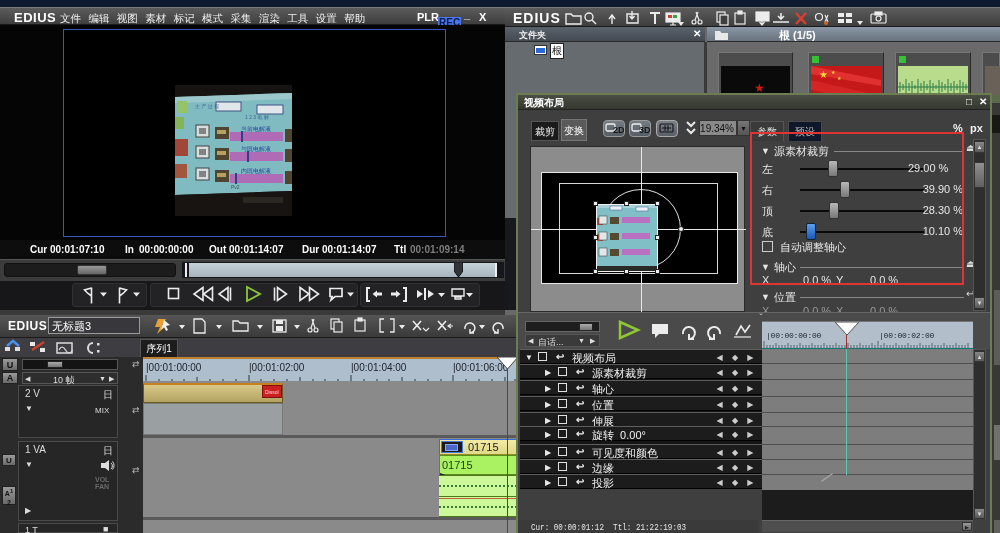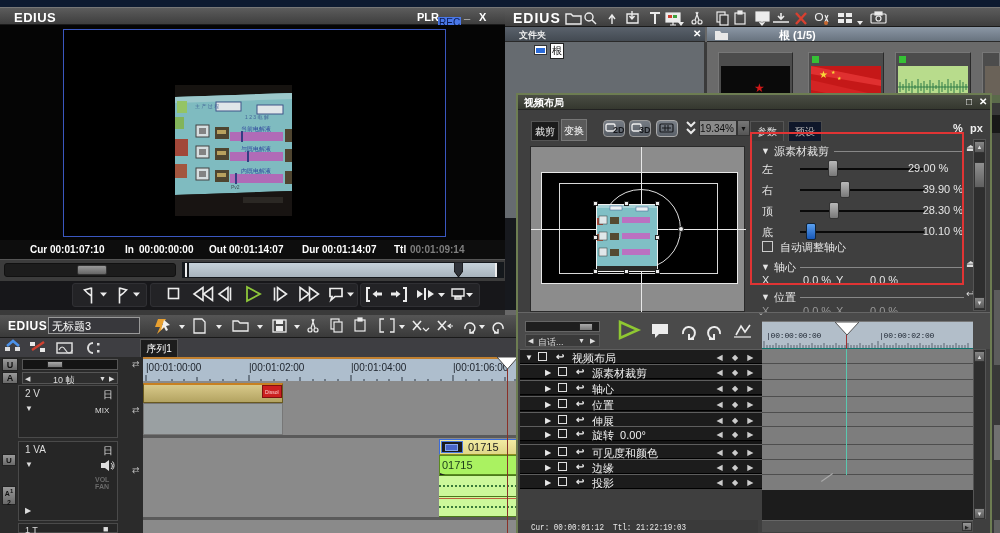--- a/index.html
+++ b/index.html
@@ -15,22 +15,23 @@
 </style>
 </head>
 <body>
 <div id="stage">
 
 <div class="abs" id="player" style="left:0;top:0;width:505px;height:315px;background:#0c0c0c;">
   <div class="abs" style="left:0;top:0;width:505px;height:7px;background:#0d1a30;"></div>
 
   <div class="abs" style="left:0;top:7px;width:505px;height:18px;background:linear-gradient(#5c5c5c,#3e3e3e);border-top:1px solid #777;border-bottom:1px solid #1a1a1a;">
     <span class="abs" style="left:14px;top:2px;color:#fff;font-size:13px;font-weight:bold;letter-spacing:0.5px;">EDIUS</span>
+    <span class="abs" style="left:60px;top:4px;color:#f0f0f0;font-size:10.5px;word-spacing:4.5px;">文件 编辑 视图 素材 标记 模式 采集 渲染 工具 设置 帮助</span>
     <span class="abs" style="left:417px;top:3px;color:#fff;font-size:11px;font-weight:bold;">PLR</span>
-    <span class="abs" style="left:438px;top:9px;color:#0a1a50;background:#4a78e8;font-size:10px;font-weight:normal;padding:0 1px;">REC</span>
+    <span class="abs" style="left:438px;top:9px;color:#0a1a50;background:#4a78e8;font-size:10px;font-weight:bold;padding:0 1px;">REC</span>
     <span class="abs" style="left:464px;top:0px;color:#fff;font-size:11px;font-weight:bold;">_</span>
     <span class="abs" style="left:479px;top:3px;color:#fff;font-size:11px;font-weight:bold;">X</span>
   </div>
 
   <div class="abs" style="left:0;top:25px;width:505px;height:215px;background:#050505;">
     <div class="abs" style="left:63px;top:4px;width:383px;height:208px;border:1px solid #3a57c0;background:#000;"></div>
 
     <div class="abs" style="left:175px;top:60px;width:117px;height:131px;overflow:hidden;filter:saturate(0.75) brightness(0.96) blur(0.4px);">
       <svg width="117" height="131" viewBox="0 0 117 131">
         <rect x="0" y="0" width="117" height="131" fill="#18140f"></rect>

